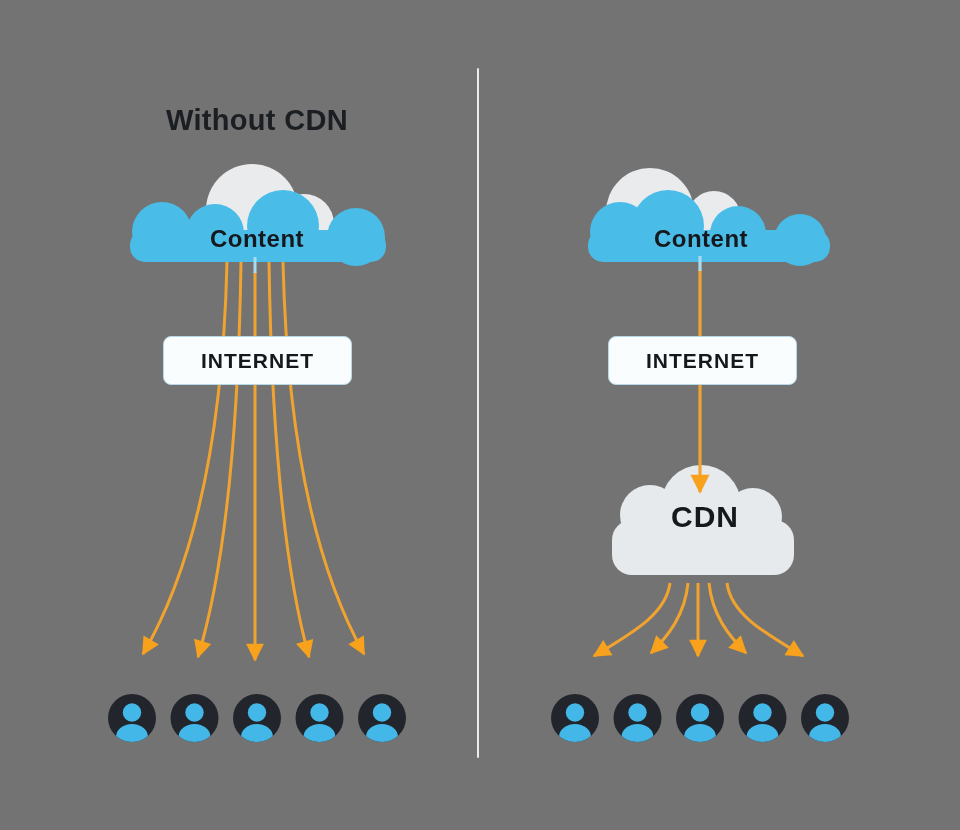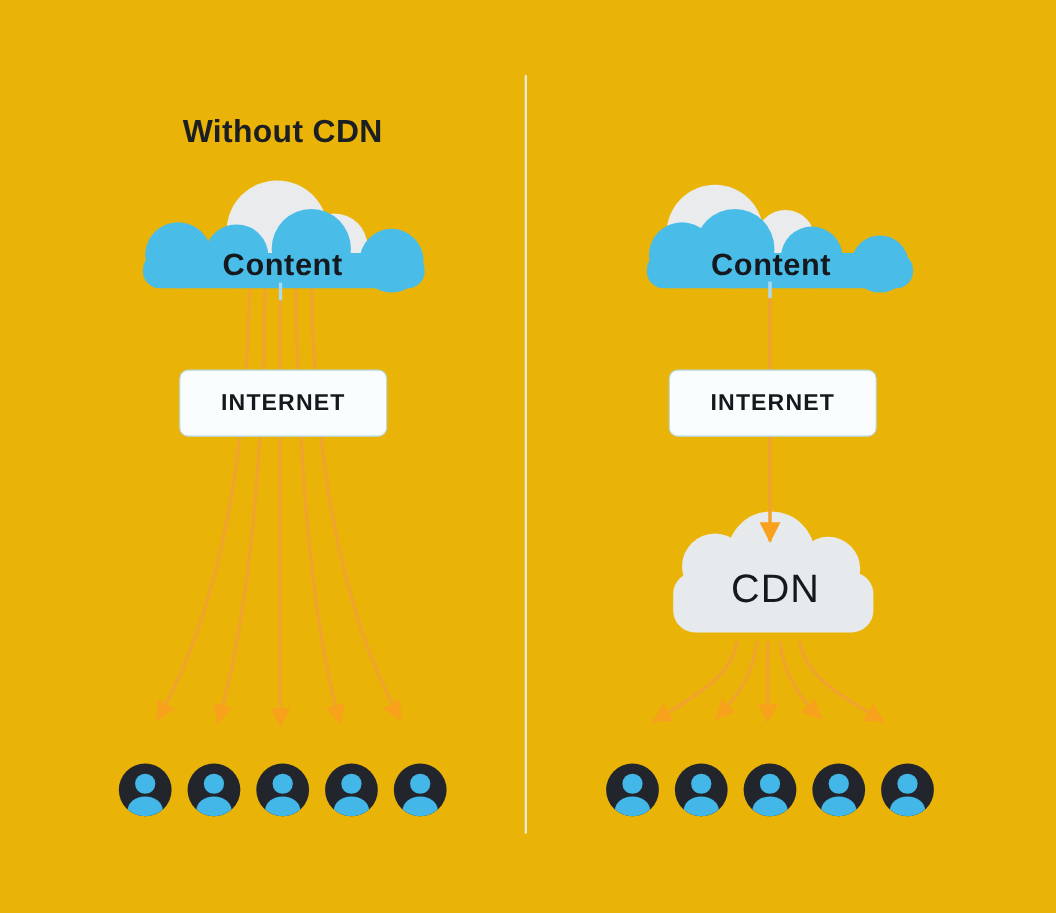--- a/index.html
+++ b/index.html
@@ -4,21 +4,21 @@
 <style>
   html, body {
     margin: 0;
     padding: 0;
     background: #ffffff;
   }
   .stage {
     position: relative;
     width: 960px;
     height: 830px;
-    background: #eab308;
+    background: #737373;
     overflow: hidden;
     font-family: "Liberation Sans", sans-serif;
     color: #1b1e22;
   }
   .abs { position: absolute; }
   .divider {
     left: 477px;
     top: 68px;
     width: 2px;
     height: 690px;
@@ -40,54 +40,54 @@
     font-weight: bold;
     letter-spacing: 0.3px;
     z-index: 3;
   }
   .title-left  { left: 107px; }
   .title-right { left: 551px; }
   .cloud-label {
     top: 225px;
     width: 200px;
     text-align: center;
-    font-size: 28px;
+    font-size: 24px;
     font-weight: bold;
     letter-spacing: 0.5px;
     z-index: 3;
     color: #15181c;
   }
   .cloud-label-left  { left: 157px; }
   .cloud-label-right { left: 601px; }
   .internet-box {
     top: 336px;
     width: 189px;
-    height: 61px;
+    height: 49px;
     box-sizing: border-box;
     background: #f9fdfe;
     border: 1.5px solid #b5d9e6;
     border-radius: 8px;
     display: flex;
     align-items: center;
     justify-content: center;
     z-index: 2;
     font-size: 21px;
     font-weight: bold;
     letter-spacing: 1px;
     color: #15181c;
   }
   .internet-left  { left: 163px; }
   .internet-right { left: 608px; }
   .cdn-label {
     left: 605px;
-    top: 514px;
+    top: 500px;
     width: 200px;
     text-align: center;
-    font-size: 36px;
-    font-weight: normal;
+    font-size: 30px;
+    font-weight: bold;
     letter-spacing: 1px;
     z-index: 3;
     color: #15181c;
   }
 </style>
 </head>
 <body>
 
 <div class="stage">
 

